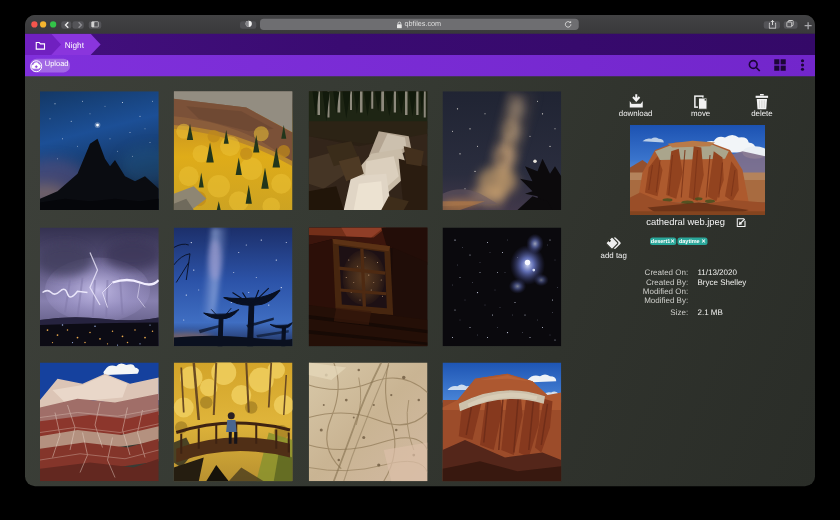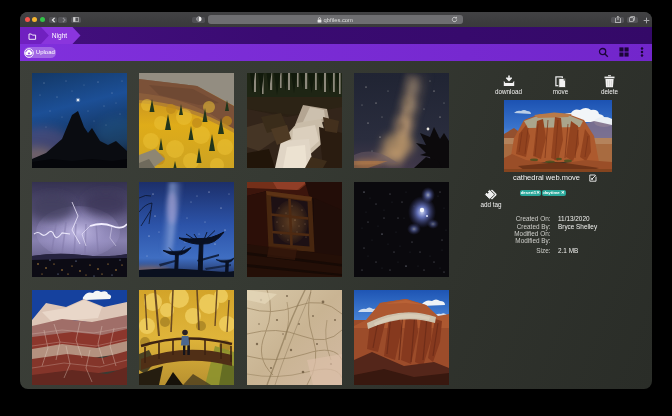--- a/index.html
+++ b/index.html
@@ -770,21 +770,21 @@
         <ellipse cx="30" cy="60" rx="4" ry="1.4"></ellipse>
           <ellipse cx="46" cy="62" rx="5" ry="1.6"></ellipse>
         <ellipse cx="64" cy="61" rx="4" ry="1.4"></ellipse>
           <ellipse cx="55" cy="59" rx="3" ry="1.2"></ellipse>
       </g>
       <path d="M0 58 L8 54 L22 60 L52 64 L82 60 L108 62 V73 H0 Z" fill="#9a4e28"></path>
       <path d="M14 66 L55 62 L95 68 L80 73 L25 73 Z" fill="#6e3418"></path>
       <path d="M0 69 h108 v4 h-108 z" fill="#84441f"></path>
     </svg>
 
-    <div class="fname" style="left:460px; top:161px; width:100px; text-align:right;">cathedral web.move</div>
+    <div class="fname" style="left:460px; top:161px; width:100px; text-align:right;">cathedral web.jpeg</div>
     <svg class="abs" style="left:568.5px; top:161.5px;" width="8" height="8" viewBox="0 0 8 8">
       <path d="M6.2 1 H0.8 V7.2 H7 V2.6" fill="none" stroke="#f2f2f2" stroke-width="0.9"></path>
       <path d="M2.8 5.2 L6.8 1.2 M2.6 5.4 l0.3 -1.4 l1.1 1.1 z" stroke="#f2f2f2" stroke-width="0.9" fill="#f2f2f2"></path>
     </svg>
 
     <svg class="abs" style="left:462.5px; top:176.3px;" width="16" height="14" viewBox="0 0 16 14">
       <rect x="5.3" y="2.9" width="7.2" height="7.2" rx="1" transform="rotate(45 8.9 6.5)" fill="#ededed"></rect>
       <rect x="3" y="2.9" width="7.2" height="7.2" rx="1" transform="rotate(45 6.6 6.5)" fill="#ededed" stroke="#373a32" stroke-width="0.9"></rect>
       <rect x="3.9" y="3.8" width="1.6" height="1.6" transform="rotate(45 4.7 4.6)" fill="#24261f"></rect>
     </svg>

